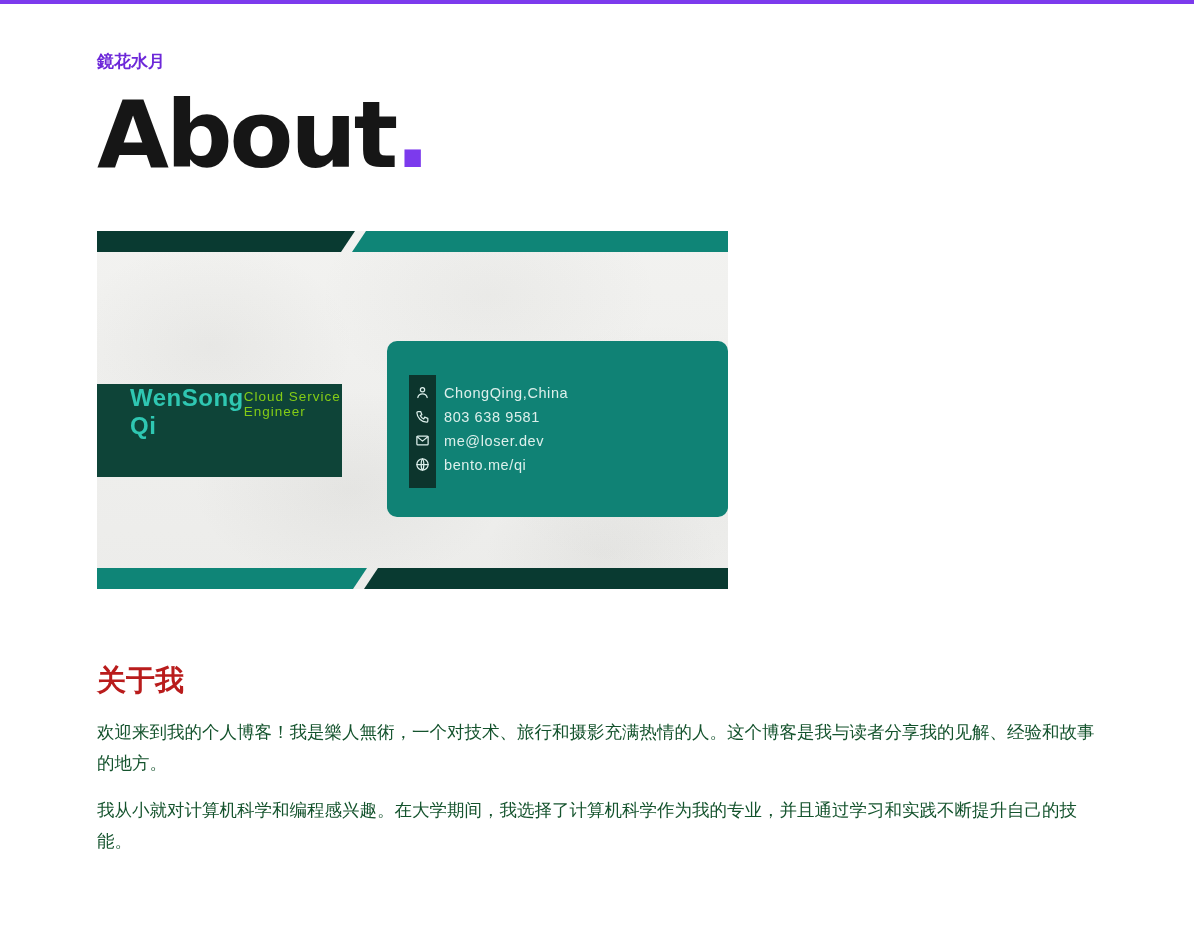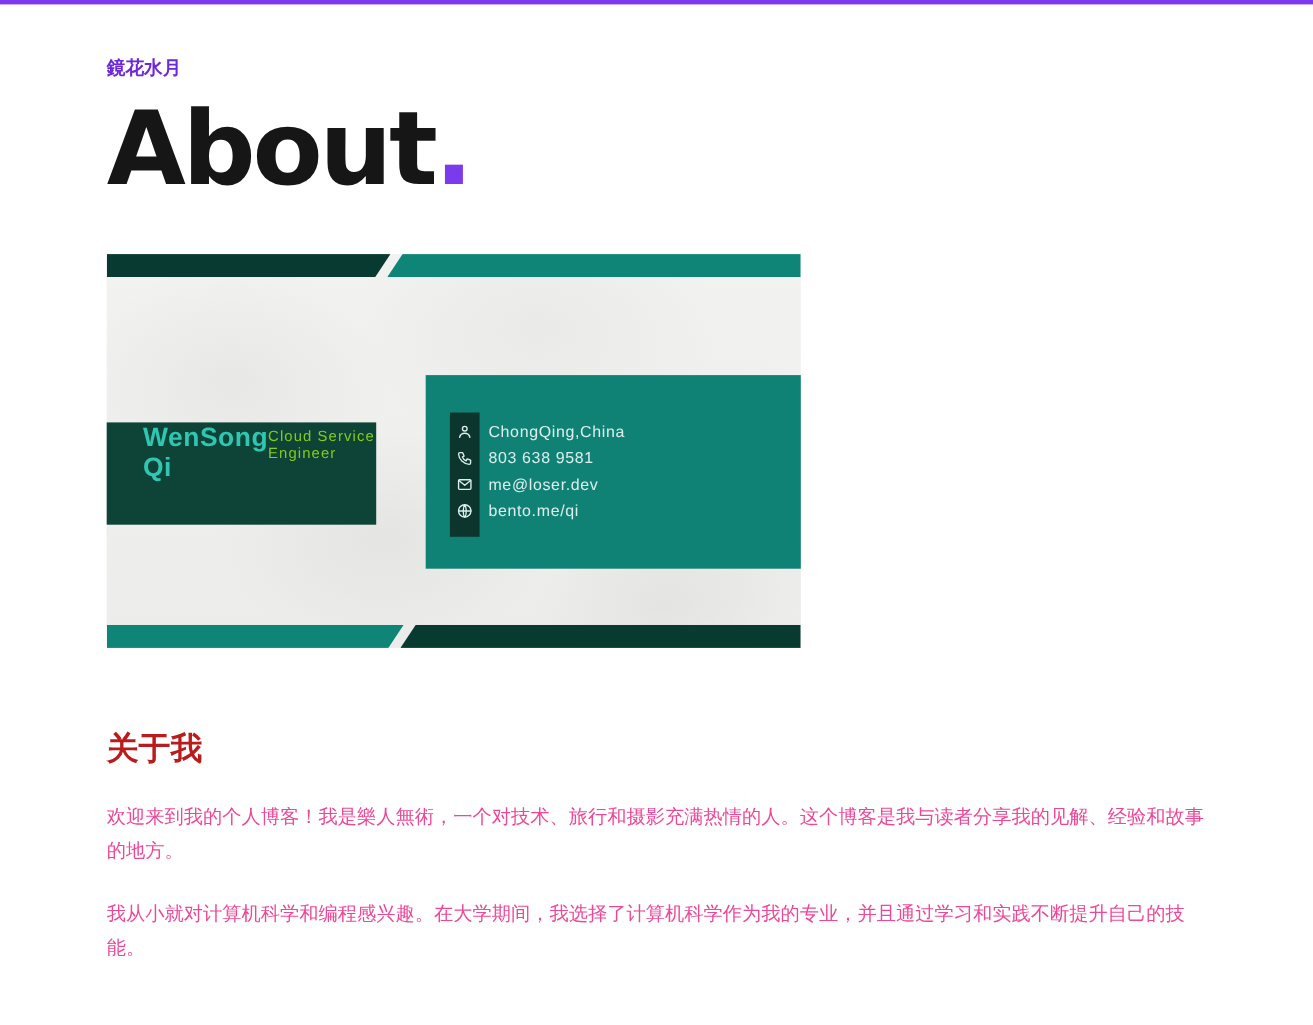--- a/index.html
+++ b/index.html
@@ -40,33 +40,33 @@
   .seg.bl-teal { background:#0f8577; clip-path:polygon(0 0,270px 0,256px 100%,0 100%); }
   .seg.br-dark { background:#093a31; clip-path:polygon(281px 0,100% 0,100% 100%,267px 100%); }
 
   .namebox { position:absolute; left:0; top:153px; width:245px; height:93px;
              background:#0e4438; display:flex; flex-direction:row;
              justify-content:center; padding-left:33px; }
   .namebox .name { color:#2fc7b2; font-size:24px; font-weight:700; letter-spacing:0.5px; }
   .namebox .role { color:#84cc16; font-size:13.5px; letter-spacing:1px; margin-top:5px; }
 
   .contact { position:absolute; left:290px; top:110px; width:341px; height:176px;
-             background:#108275; }
+             background:#108275;border-radius:10px; }
   .iconstrip { position:absolute; left:22px; top:34px; width:27px; height:113px;
                background:#0c352d; display:flex; flex-direction:column;
                align-items:center; padding-top:5px; }
   .iconstrip .icell { height:24px; display:flex; align-items:center; justify-content:center; }
   .rows { position:absolute; left:57px; top:40px; }
   .rows .row { height:24px; display:flex; align-items:center; color:#dcefeb;
                font-size:14.5px; letter-spacing:0.6px; }
 
   
   h2 { margin-top:72px; font-size:29px; font-weight:700; color:#b91c1c; }
   h2.second { margin-top:32px; }
-  p { margin-top:26px; font-size:17.5px; line-height:31px; color:#ec4899; }
+  p { margin-top:16px; font-size:17.5px; line-height:31px; color:#14532d; }
 
   svg.icn { display:block; }
 </style>
 </head>
 <body>
 
 <div class="topbar"></div>
 
 <div class="container">
   <header>

